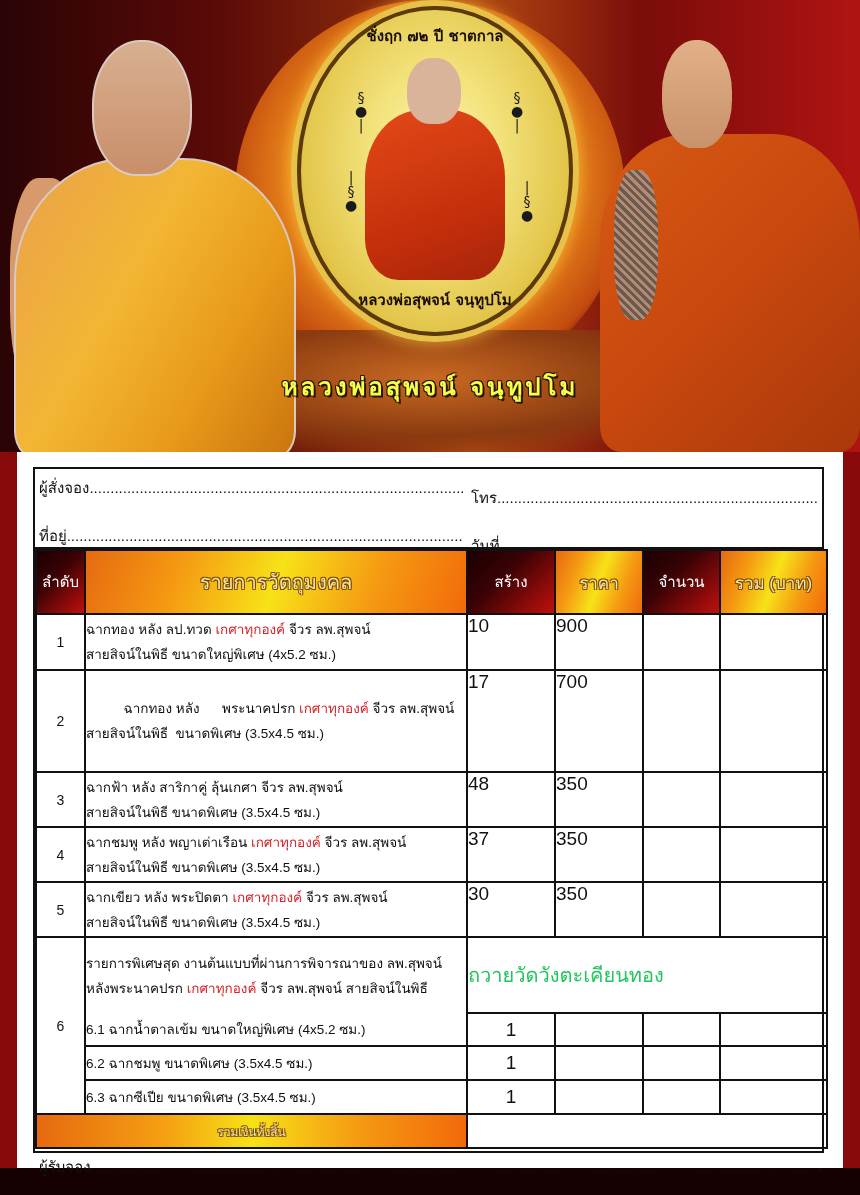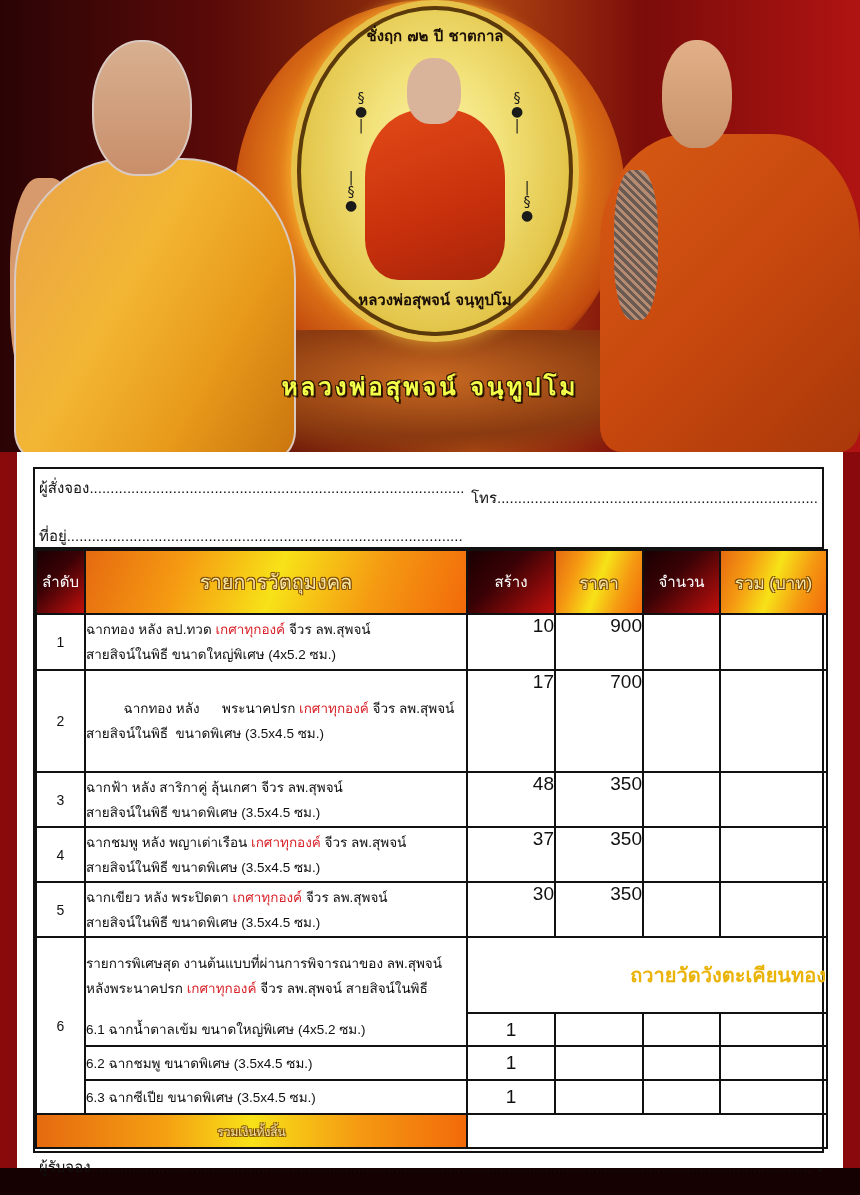--- a/index.html
+++ b/index.html
@@ -156,26 +156,26 @@
     background: linear-gradient(110deg, #e66a10 0%, #f59a12 25%, #f7e218 50%, #f59a12 75%, #f26a0a 100%);
     color: #f8e6a0; font-weight: normal; font-size: 17px; height: 62px;
     text-shadow: 1px 1px 0 #7a4a08, -1px -1px 0 #7a4a08, 1px -1px 0 #7a4a08, -1px 1px 0 #7a4a08;
   }
   th.h-gold.big { font-size: 20px; }
   td.num { text-align: center; font-size: 14px; }
   td.desc {
     font-size: 13.5px; line-height: 25px; padding: 2px 2px 2px 3px;
     vertical-align: middle;
   }
-  td.val { text-align: right; font-size: 19px; vertical-align: top; padding-top: 10px; }
+  td.val { text-align: left; font-size: 19px; vertical-align: top; padding-top: 10px; }
   td.blank { }
   .red { color: #d8232a; }
   .donate {
-    text-align: right; padding-left: 26px; font-size: 20px; color: #eab308;
-    font-weight: bold; vertical-align: middle;
+    text-align: left; padding-left: 26px; font-size: 20px; color: #22c55e;
+    font-weight: normal; vertical-align: middle;
   }
   td.sub-desc { font-size: 13.5px; padding-left: 3px; height: 32px; }
   td.sub-val { text-align: center; font-size: 19px; }
   td.total-lbl {
     background: linear-gradient(90deg, #e66a10 0%, #f5a012 30%, #f7e218 50%, #f59a12 75%, #f26a0a 100%);
     text-align: center; color: #f8e6a0; font-size: 12px; height: 32px;
     text-shadow: 1px 1px 0 #7a4a08, -1px -1px 0 #7a4a08, 1px -1px 0 #7a4a08, -1px 1px 0 #7a4a08;
   }
   .receiver { height: 46px; display: flex; align-items: center; }
   .receiver .info-row { width: 100%; }
@@ -229,20 +229,24 @@
       <div class="right info-row">
         <span class="lbl">โทร</span>
         <span class="dots"></span>
       </div>
     </div>
     <div class="info-half">
       <div class="left info-row">
         <span class="lbl">ที่อยู่</span>
         <span class="dots"></span>
       </div>
+      <div class="right info-row">
+        <span class="lbl">วันที่</span>
+        <span class="dots"></span>
+      </div>
     </div>
   </div>
 
   <table class="items">
     <colgroup>
       <col style="width:49px">
         <col style="width:382px">
         <col style="width:88px">
       <col style="width:88px">
         <col style="width:77px">

